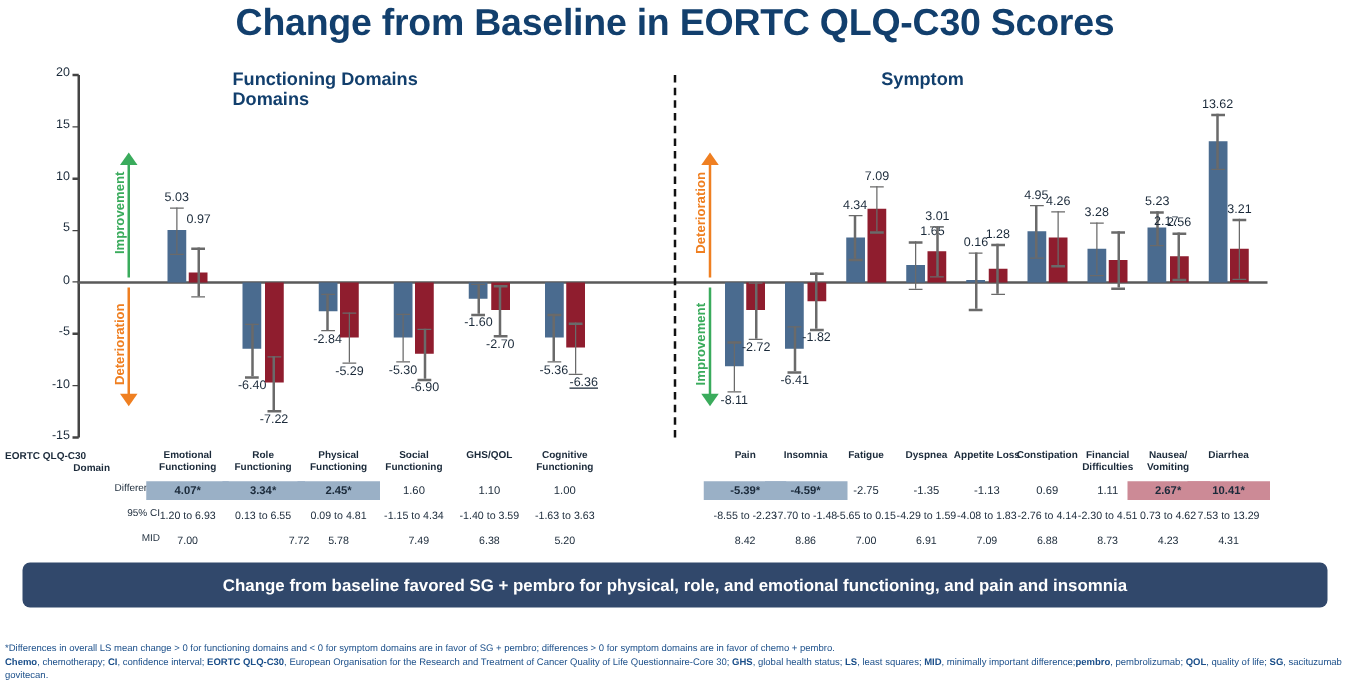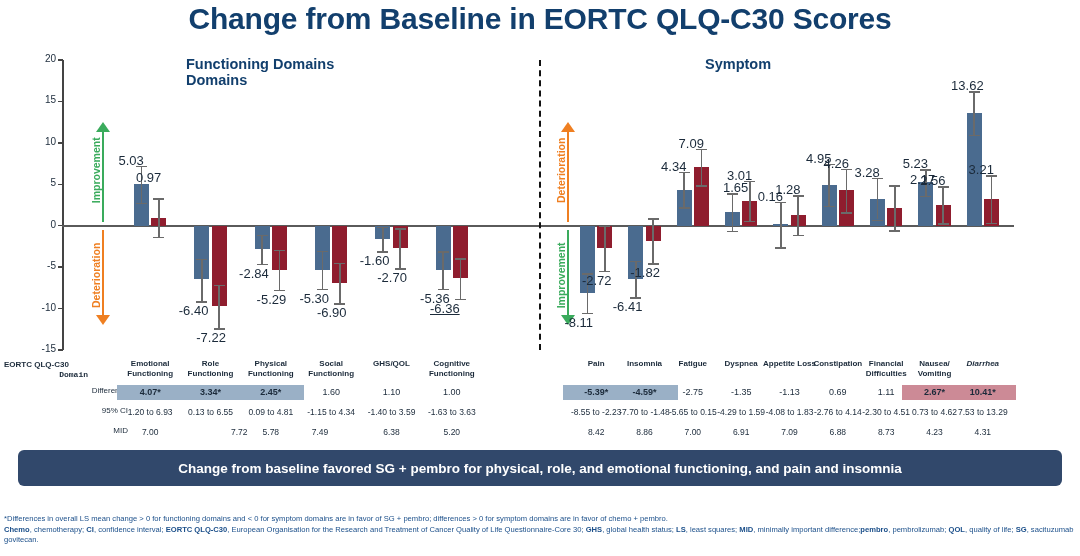--- a/index.html
+++ b/index.html
@@ -41,21 +41,21 @@
     line-height:16px;
   }
 
   
   .bar{position:absolute;}
   .bar.sg{background:#4a6b8f;}
   .bar.chemo{background:#8f1d2e;}
   .errbar{position:absolute;width:1.6px;background:#6a6a6a;}
   .errcap{position:absolute;height:1.6px;width:11px;background:#6a6a6a;}
   .valuelbl{
-    position:absolute;font-size:13px;color:#1b2a3a;text-align:left;
+    position:absolute;font-size:10px;color:#1b2a3a;text-align:center;
     width:46px;white-space:nowrap;
   }
 
   
   .legend{position:absolute;left:896px;top:290px;font-size:11px;color:#1b2a3a;}
   .legend-row{display:flex;align-items:flex-start;margin-bottom:4px;}
   .legend-swatch{width:13px;height:13px;margin-right:9px;flex:0 0 auto;margin-top:1px;}
   .legend-label{line-height:13.5px;max-width:74px;}
 
   
@@ -232,21 +232,21 @@
         <div class="valuelbl" style="left: 254.917px; top: 245.186px;">-6.90</div>
         <div class="bar chemo" style="left: 330.75px; top: 165.714px; width: 15px; height: 22.3714px;"></div>
         <div class="errbar" style="left: 337.45px; top: 168.2px; height: 39.7714px;"></div>
         <div class="errcap" style="left: 332.75px; top: 168.2px;"></div>
         <div class="errcap" style="left: 332.75px; top: 207.971px;"></div>
         <div class="valuelbl" style="left: 315.25px; top: 209.971px;">-2.70</div>
         <div class="bar chemo" style="left: 391.083px; top: 165.714px; width: 15px; height: 52.6971px;"></div>
         <div class="errbar" style="left: 397.783px; top: 198.029px; height: 40.6px;"></div>
         <div class="errcap" style="left: 393.083px; top: 198.029px;"></div>
         <div class="errcap" style="left: 393.083px; top: 238.629px;"></div>
-        <div class="valuelbl" style="left: 368px; top: 240.629px; text-decoration: underline;">-6.36</div>
+        <div class="valuelbl" style="left: 382px; top: 240.629px; text-decoration: underline;">-6.36</div>
         <div class="bar chemo" style="left: 535.417px; top: 165.714px; width: 15px; height: 22.5371px;"></div>
         <div class="errbar" style="left: 542.117px; top: 165.714px; height: 45.1571px;"></div>
         <div class="errcap" style="left: 537.417px; top: 165.714px;"></div>
         <div class="errcap" style="left: 537.417px; top: 210.871px;"></div>
         <div class="valuelbl" style="left: 519.917px; top: 212.871px;">-2.72</div>
         <div class="bar chemo" style="left: 583.75px; top: 165.714px; width: 15px; height: 15.08px;"></div>
         <div class="errbar" style="left: 590.45px; top: 158.257px; height: 44.7429px;"></div>
         <div class="errcap" style="left: 585.75px; top: 158.257px;"></div>
         <div class="errcap" style="left: 585.75px; top: 203px;"></div>
         <div class="valuelbl" style="left: 568.25px; top: 205px;">-1.82</div>
@@ -301,21 +301,21 @@
       <div style="position: absolute; left: 24px; width: 32px; text-align: right; font-size: 10px; color: rgb(27, 42, 58); top: 177.286px;">5</div>
       <div style="position: absolute; left: 24px; width: 32px; text-align: right; font-size: 10px; color: rgb(27, 42, 58); top: 218.714px;">0</div>
       <div style="position: absolute; left: 24px; width: 32px; text-align: right; font-size: 10px; color: rgb(27, 42, 58); top: 260.143px;">-5</div>
       <div style="position: absolute; left: 24px; width: 32px; text-align: right; font-size: 10px; color: rgb(27, 42, 58); top: 301.571px;">-10</div>
       <div style="position: absolute; left: 24px; width: 32px; text-align: right; font-size: 10px; color: rgb(27, 42, 58); top: 343px;">-15</div>
     </div>
 
 
   <div class="tablewrap">
     <div class="rowlabel bold" style="left:4px;top:2px;width:84px;text-align:left;">EORTC QLQ-C30</div>
-    <div class="rowlabel bold" style="left:4px;top:12px;width:84px;text-align:right;font-family:Liberation Mono, monospace;">Domain</div>
+    <div class="rowlabel bold" style="left:4px;top:12px;width:84px;text-align:right;">Domain</div>
     <div class="rowlabel" style="left:40px;top:28px;width:88px;">Difference</div>
     <div class="rowlabel" style="left:40px;top:48px;width:88px;">95% CI</div>
     <div class="rowlabel" style="left:40px;top:68px;width:88px;">MID</div>
     <div id="tablecells">
         <div class="cat-head" style="left: 113.167px; top: 1px; width: 74px;">
           <div>Emotional</div>
           <div>Functioning</div>
         </div>
         <div class="cell diff hl-blue" style="left: 117.167px; top: 27px; width: 66px;">4.07*</div>
         <div class="cell" style="left: 113.167px; top: 48px; width: 74px;">1.20 to 6.93</div>
@@ -333,21 +333,21 @@
         </div>
         <div class="cell diff hl-blue" style="left: 237.833px; top: 27px; width: 66px;">2.45*</div>
         <div class="cell" style="left: 233.833px; top: 48px; width: 74px;">0.09 to 4.81</div>
         <div class="cell" style="left: 233.833px; top: 68px; width: 74px;">5.78</div>
         <div class="cat-head" style="left: 294.167px; top: 1px; width: 74px;">
           <div>Social</div>
           <div>Functioning</div>
         </div>
         <div class="cell diff" style="left: 298.167px; top: 27px; width: 66px;">1.60</div>
         <div class="cell" style="left: 294.167px; top: 48px; width: 74px;">-1.15 to 4.34</div>
-        <div class="cell" style="left: 283px; top: 68px; width: 74px;">7.49</div>
+        <div class="cell" style="left: 298px; top: 68px; width: 74px;">7.49</div>
         <div class="cat-head" style="left: 354.5px; top: 1px; width: 74px;">
           <div>GHS/QOL</div>
         </div>
         <div class="cell diff" style="left: 358.5px; top: 27px; width: 66px;">1.10</div>
         <div class="cell" style="left: 354.5px; top: 48px; width: 74px;">-1.40 to 3.59</div>
         <div class="cell" style="left: 354.5px; top: 68px; width: 74px;">6.38</div>
         <div class="cat-head" style="left: 414.833px; top: 1px; width: 74px;">
           <div>Cognitive</div>
           <div>Functioning</div>
         </div>
@@ -397,21 +397,21 @@
         <div class="cell diff" style="left: 853.167px; top: 27px; width: 66px;">1.11</div>
         <div class="cell" style="left: 849.167px; top: 48px; width: 74px;">-2.30 to 4.51</div>
         <div class="cell" style="left: 849.167px; top: 68px; width: 74px;">8.73</div>
         <div class="cat-head" style="left: 897.5px; top: 1px; width: 74px;">
           <div>Nausea/</div>
           <div>Vomiting</div>
         </div>
         <div class="cell diff hl-pink" style="left: 901.5px; top: 27px; width: 66px;">2.67*</div>
         <div class="cell" style="left: 897.5px; top: 48px; width: 74px;">0.73 to 4.62</div>
         <div class="cell" style="left: 897.5px; top: 68px; width: 74px;">4.23</div>
-        <div class="cat-head" style="left: 945.833px; top: 1px; width: 74px; font-style: italic;">
+        <div class="cat-head" style="left: 945.833px; top: 1px; width: 74px;">
           <div>Diarrhea</div>
         </div>
         <div class="cell diff hl-pink" style="left: 949.833px; top: 27px; width: 66px;">10.41*</div>
         <div class="cell" style="left: 945.833px; top: 48px; width: 74px;">7.53 to 13.29</div>
         <div class="cell" style="left: 945.833px; top: 68px; width: 74px;">4.31</div>
       </div>
   </div>
 
   <div class="banner">Change from baseline favored SG + pembro for physical, role, and emotional functioning, and pain and insomnia</div>
 

